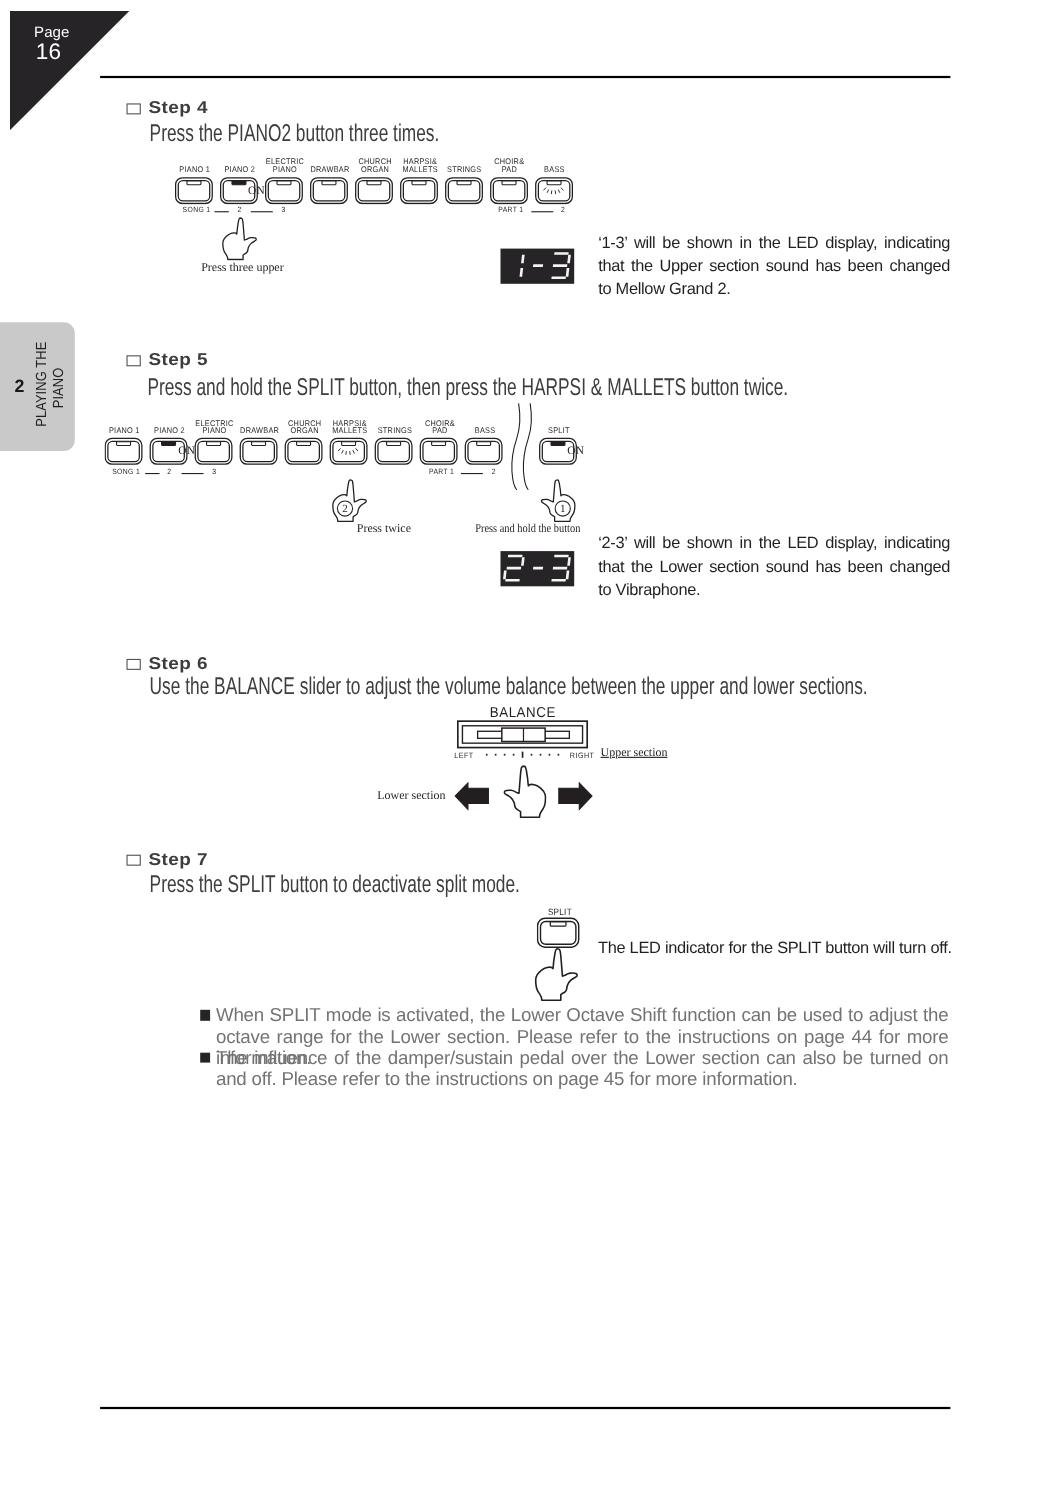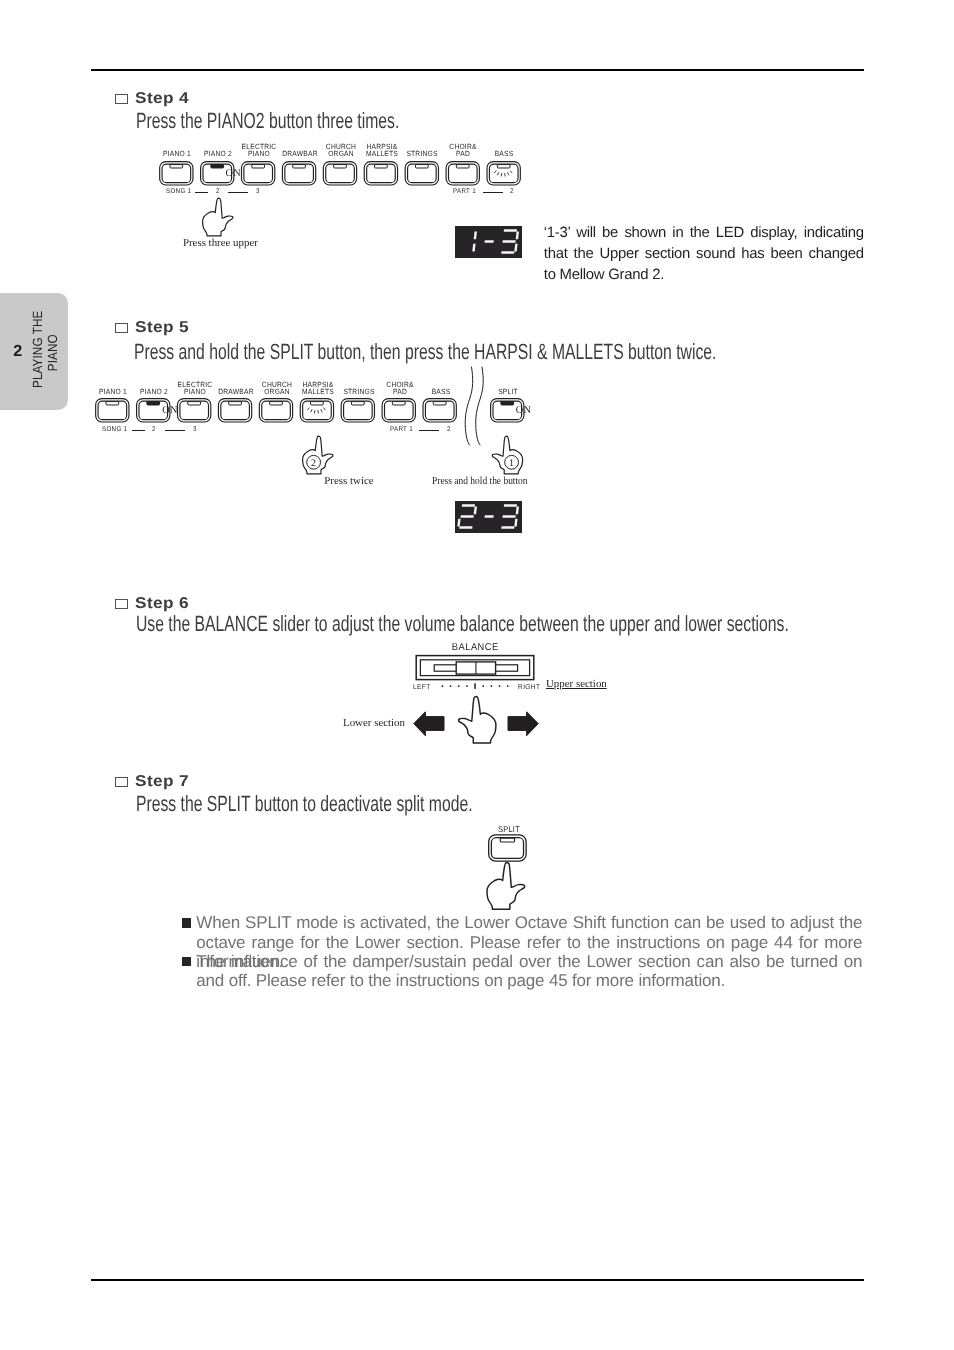--- a/index.html
+++ b/index.html
@@ -52,44 +52,49 @@
   .led svg{position:absolute;left:0;top:0;}
   .led .ledval{position:absolute;left:0;top:0;width:100%;height:100%;
       font-size:0px;color:transparent;overflow:hidden;}
 
   .cap{position:absolute;font-family:"Liberation Serif",serif;font-size:10.9px;
       color:#231f20;white-space:nowrap;line-height:12px;}
 
   .onlabel{position:absolute;font-family:"Liberation Serif",serif;font-size:10.3px;
       color:#231f20;text-align:right;line-height:10.3px;letter-spacing:0.3px;}
 
-  .baltitle{position:absolute;font-size:10px;letter-spacing:0.55px;color:#231f20;
+  .baltitle{position:absolute;font-size:13px;letter-spacing:0.55px;color:#231f20;
       line-height:8px;}
   .baltitle span{display:inline-block;transform:scaleX(0.93);}
   .ballabel{position:absolute;font-size:7.1px;letter-spacing:0.45px;color:#231f20;
       line-height:8px;transform:scaleX(0.92);transform-origin:0 0;white-space:nowrap;}
   .fnsq{position:absolute;width:9.4px;height:9.4px;background:#262426;}
   .fn{position:absolute;font-size:17px;line-height:19.25px;color:#737373;
       text-align:justify;letter-spacing:-0.18px;}
   svg{display:block;}
 </style>
 </head>
 <body>
 
 <div class="page">
+<div class="corner">
+      <div class="tri"></div>
+      <div class="cl">Page</div>
+      <div class="cn">16</div>
+    </div>
 <div class="sidetab">
       <div class="num">2</div>
       <div class="vtxt"><span>PLAYING THE</span><br><span>PIANO</span></div>
     </div>
 <div class="rule" style="top:68.5px;"></div>
 <div class="rule" style="top:1279px;"></div>
 <div class="stepbox" style="left:115px;top:93.6px;"></div>
 <div class="steplabel" style="left:134.9px;top:90.60000000000001px;">Step 4</div>
 <div class="stephead" style="left:135.5px;top:110px;">Press the PIANO2 button three times.</div>
-<div class="bodytext" style="left:543.8px;top:210.6px;width:320px;margin-top:12px;">‘1-3’ will be shown in the LED display, indicating that the Upper section sound has been changed to Mellow Grand 2.</div>
+<div class="bodytext" style="left:543.8px;top:210.6px;width:320px;">‘1-3’ will be shown in the LED display, indicating that the Upper section sound has been changed to Mellow Grand 2.</div>
 <div style="position:absolute;left:159.6px;top:160.7px;">
       <svg style="position:absolute;left:-1.00px;top:-1.00px;" width="363.94" height="26.60" viewBox="0 0 363.9 26.6">
         <g transform="translate(0.00,1)">
           <rect x="0.6" y="0.6" width="33.3" height="23.4" rx="6.2" ry="6.2" fill="#fff" stroke="#231f20" stroke-width="1.15"></rect>
           <rect x="3.0" y="3.2" width="28.6" height="18.4" rx="4.2" ry="4.2" fill="#fff" stroke="#231f20" stroke-width="1.15"></rect>
           <path d="M10.9 3.6 h12.7 v2.4 q0 1.0 -1.0 1.0 h-10.7 q-1.0 0 -1.0 -1.0 z" fill="#fff" stroke="#231f20" stroke-width="1.0" stroke-linejoin="round"></path>
         </g>
         <g transform="translate(40.93,1)">
           <rect x="0.6" y="0.6" width="33.3" height="23.4" rx="6.2" ry="6.2" fill="#fff" stroke="#231f20" stroke-width="1.15"></rect>
           <rect x="3.0" y="3.2" width="28.6" height="18.4" rx="4.2" ry="4.2" fill="#fff" stroke="#231f20" stroke-width="1.15"></rect>
@@ -195,20 +200,21 @@
     </div>
 <svg style="position:absolute;left:200.93px;top:196.93px;" width="33.21" height="40.44" viewBox="0 0 40.90 49.80">
       <g transform="translate(1.20,1.20)">
         <path d="M20.17 0.25 C21.55 0.35 22.25 0.80 22.53 1.41 C23.20 3.30 23.45 6.60 23.69 9.79 L24.89 24.98 C26.00 24.60 26.60 24.30 27.25 24.20 C28.90 23.20 30.30 22.45 31.97 22.26 C34.10 22.05 36.30 22.20 37.47 22.78 C38.30 23.25 38.30 24.60 37.73 25.24 C36.10 26.40 34.10 27.40 32.49 28.65 C30.90 30.10 29.90 31.70 29.35 33.36 C28.90 34.80 28.80 36.10 28.56 37.29 C28.10 38.60 27.30 39.30 26.20 39.91 C24.80 40.60 23.90 41.00 23.42 41.75 L23.42 46.72 L6.29 46.72 L5.87 43.84 C5.00 42.10 4.30 40.90 3.40 39.65 C2.40 38.20 1.80 36.80 1.46 35.46 C0.95 33.30 0.78 31.00 0.78 29.17 C0.78 27.70 0.90 26.80 1.15 26.03 C1.70 24.30 2.50 22.90 3.67 21.84 C5.10 20.30 6.70 19.10 8.38 18.17 C10.30 17.20 12.10 16.86 13.62 16.86 C15.00 16.86 15.80 17.40 16.35 18.17 L16.66 15.55 C16.90 12.40 17.20 10.10 17.55 8.22 C17.90 5.70 18.20 3.60 18.60 2.45 C18.95 1.00 19.35 0.25 20.17 0.25 Z" fill="#ffffff" stroke="#231f20" stroke-width="1.45" stroke-linejoin="round" stroke-linecap="round"></path>
       </g>
     </svg>
 <div class="cap" style="left:182.9px;top:237.2px;width:71px;text-align:center;">Press three upper</div>
 <div class="stepbox" style="left:115px;top:322.6px;"></div>
 <div class="steplabel" style="left:134.9px;top:320.0px;">Step 5</div>
 <div class="stephead" style="left:134.4px;top:340.5px;">Press and hold the SPLIT button, then press the HARPSI &amp; MALLETS button twice.</div>
+<div class="bodytext" style="left:543.8px;top:484.4px;width:320px;">‘2-3’ will be shown in the LED display, indicating that the Lower section sound has been changed to Vibraphone.</div>
 <div style="position:absolute;left:96.2px;top:398.3px;">
       <svg style="position:absolute;left:-1.00px;top:-1.00px;" width="363.94" height="26.60" viewBox="0 0 363.9 26.6">
         <g transform="translate(0.00,1)">
           <rect x="0.6" y="0.6" width="33.3" height="23.4" rx="6.2" ry="6.2" fill="#fff" stroke="#231f20" stroke-width="1.15"></rect>
           <rect x="3.0" y="3.2" width="28.6" height="18.4" rx="4.2" ry="4.2" fill="#fff" stroke="#231f20" stroke-width="1.15"></rect>
           <path d="M10.9 3.6 h12.7 v2.4 q0 1.0 -1.0 1.0 h-10.7 q-1.0 0 -1.0 -1.0 z" fill="#fff" stroke="#231f20" stroke-width="1.0" stroke-linejoin="round"></path>
         </g>
         <g transform="translate(40.93,1)">
           <rect x="0.6" y="0.6" width="33.3" height="23.4" rx="6.2" ry="6.2" fill="#fff" stroke="#231f20" stroke-width="1.15"></rect>
           <rect x="3.0" y="3.2" width="28.6" height="18.4" rx="4.2" ry="4.2" fill="#fff" stroke="#231f20" stroke-width="1.15"></rect>
@@ -398,17 +404,18 @@
       </svg>
     </div>
 <div class="btnlabel" style="left:479.01px;top:817.5px;width:60px;height:15px;font-size:8.4px;">
       <span class="bl1">SPLIT</span>
     </div>
 <svg style="position:absolute;left:484.99px;top:861.39px;" width="41.23" height="50.20" viewBox="0 0 40.90 49.80">
       <g transform="translate(1.20,1.20)">
         <path d="M20.17 0.25 C21.55 0.35 22.25 0.80 22.53 1.41 C23.20 3.30 23.45 6.60 23.69 9.79 L24.89 24.98 C26.00 24.60 26.60 24.30 27.25 24.20 C28.90 23.20 30.30 22.45 31.97 22.26 C34.10 22.05 36.30 22.20 37.47 22.78 C38.30 23.25 38.30 24.60 37.73 25.24 C36.10 26.40 34.10 27.40 32.49 28.65 C30.90 30.10 29.90 31.70 29.35 33.36 C28.90 34.80 28.80 36.10 28.56 37.29 C28.10 38.60 27.30 39.30 26.20 39.91 C24.80 40.60 23.90 41.00 23.42 41.75 L23.42 46.72 L6.29 46.72 L5.87 43.84 C5.00 42.10 4.30 40.90 3.40 39.65 C2.40 38.20 1.80 36.80 1.46 35.46 C0.95 33.30 0.78 31.00 0.78 29.17 C0.78 27.70 0.90 26.80 1.15 26.03 C1.70 24.30 2.50 22.90 3.67 21.84 C5.10 20.30 6.70 19.10 8.38 18.17 C10.30 17.20 12.10 16.86 13.62 16.86 C15.00 16.86 15.80 17.40 16.35 18.17 L16.66 15.55 C16.90 12.40 17.20 10.10 17.55 8.22 C17.90 5.70 18.20 3.60 18.60 2.45 C18.95 1.00 19.35 0.25 20.17 0.25 Z" fill="#ffffff" stroke="#231f20" stroke-width="1.45" stroke-linejoin="round" stroke-linecap="round"></path>
       </g>
     </svg>
+<div class="bodytext" style="left:543.6px;top:851.5px;width:330px;text-align:left;white-space:nowrap;">The LED indicator for the SPLIT button will turn off.</div>
 <div class="fnsq" style="left:182.1px;top:918.4px;"></div>
 <div class="fn" style="left:196.3px;top:913.3px;width:666px;">When SPLIT mode is activated, the Lower Octave Shift function can be used to adjust the octave range for the Lower section. Please refer to the instructions on page 44 for more information.</div>
 <div class="fnsq" style="left:182.1px;top:956.6px;"></div>
 <div class="fn" style="left:196.3px;top:951.7px;width:666px;">The influence of the damper/sustain pedal over the Lower section can also be turned on and off. Please refer to the instructions on page 45 for more information.</div>
 </div>
 
 </body></html>

